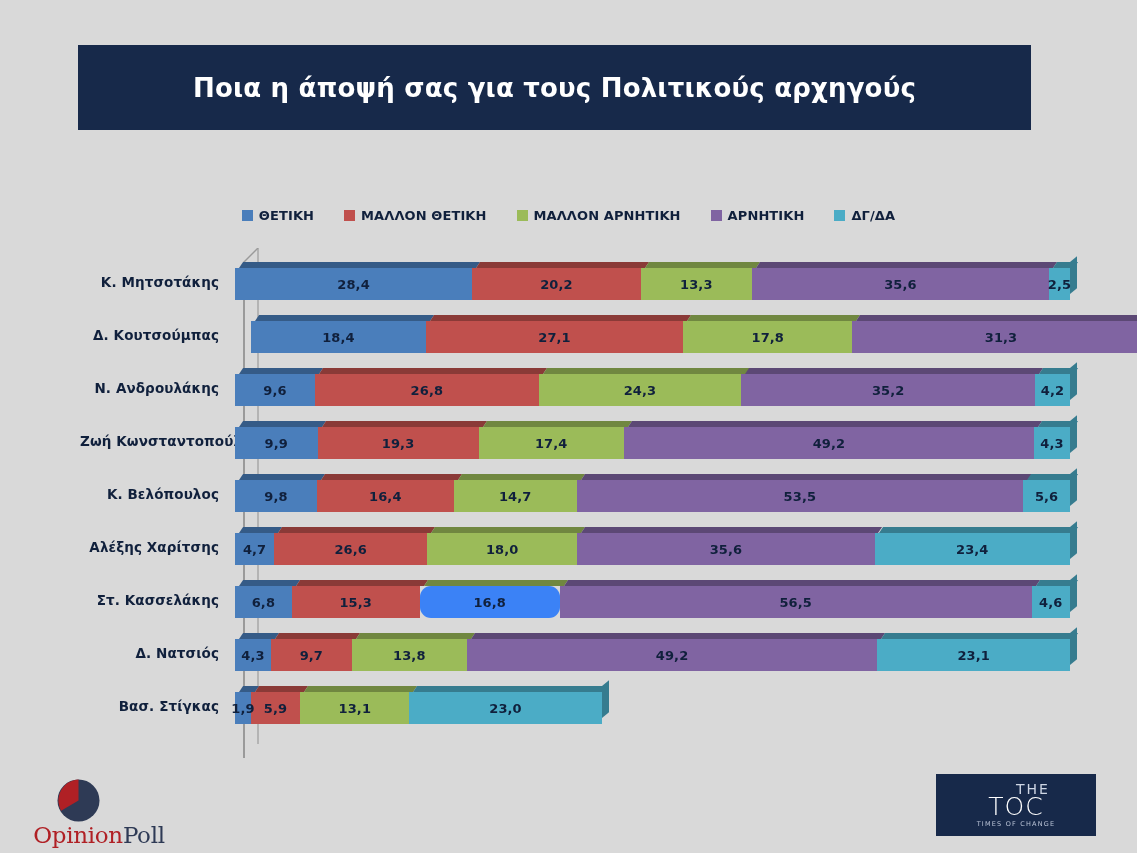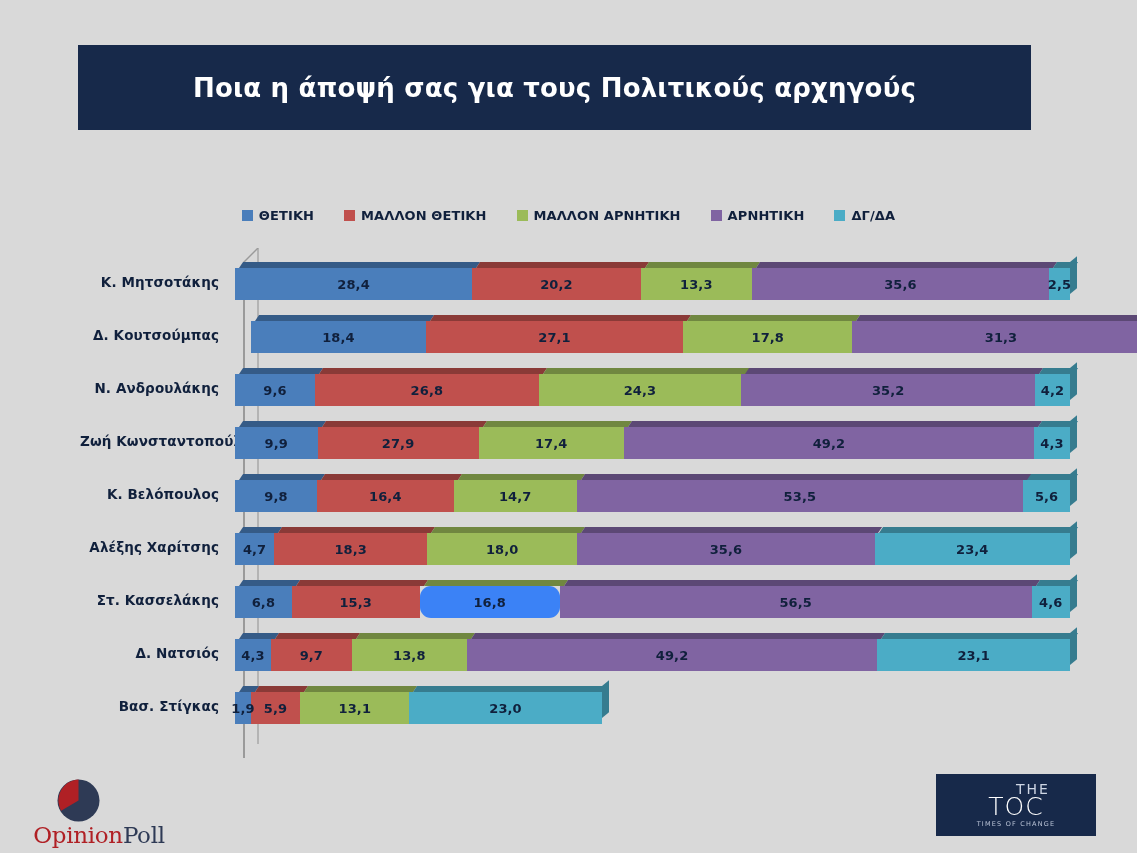--- a/index.html
+++ b/index.html
@@ -380,21 +380,21 @@
       <div class="row" style="top: 171px;">
         <div class="row-label">Ζωή Κωνσταντοπούλου</div>
         <div class="bar-track">
           <div class="bar" style="width: 835px;">
             <div class="seg" style="width: 9.89011%; background: rgb(74, 126, 187);">
               <span class="seg-top" style="background: rgb(53, 91, 135);"></span>
               <span class="seg-value">9,9</span>
             </div>
             <div class="seg" style="width: 19.2807%; background: rgb(192, 80, 77);">
               <span class="seg-top" style="background: rgb(138, 58, 55);"></span>
-              <span class="seg-value">27,9</span>
+              <span class="seg-value">19,3</span>
             </div>
             <div class="seg" style="width: 17.3826%; background: rgb(155, 187, 89);">
               <span class="seg-top" style="background: rgb(112, 135, 64);"></span>
               <span class="seg-value">17,4</span>
             </div>
             <div class="seg" style="width: 49.1508%; background: rgb(128, 100, 162);">
               <span class="seg-top" style="background: rgb(92, 72, 117);"></span>
               <span class="seg-value">49,2</span>
             </div>
             <div class="seg" style="width: 4.2957%; background: rgb(75, 172, 198);">
@@ -436,21 +436,21 @@
       <div class="row" style="top: 277px;">
         <div class="row-label">Αλέξης Χαρίτσης</div>
         <div class="bar-track">
           <div class="bar" style="width: 835px;">
             <div class="seg" style="width: 4.7%; background: rgb(74, 126, 187);">
               <span class="seg-top" style="background: rgb(53, 91, 135);"></span>
               <span class="seg-value">4,7</span>
             </div>
             <div class="seg" style="width: 18.3%; background: rgb(192, 80, 77);">
               <span class="seg-top" style="background: rgb(138, 58, 55);"></span>
-              <span class="seg-value">18,3</span>
+              <span class="seg-value">26,6</span>
             </div>
             <div class="seg" style="width: 18%; background: rgb(155, 187, 89);">
               <span class="seg-top" style="background: rgb(112, 135, 64);"></span>
               <span class="seg-value">18,0</span>
             </div>
             <div class="seg" style="width: 35.6%; background: rgb(128, 100, 162);">
               <span class="seg-top" style="background: rgb(92, 72, 117);"></span>
               <span class="seg-value">35,6</span>
             </div>
             <div class="seg" style="width: 23.4%; background: rgb(75, 172, 198);">

